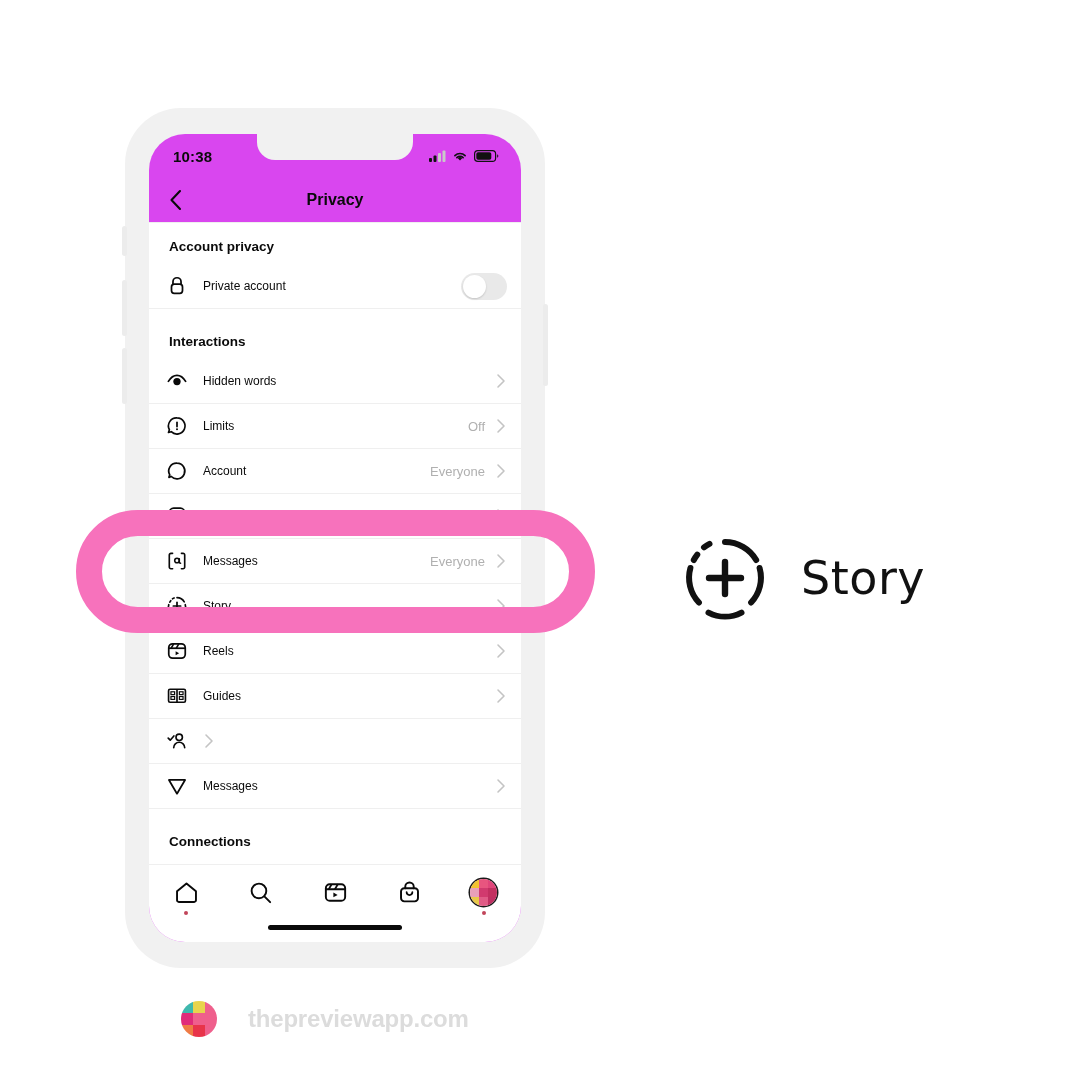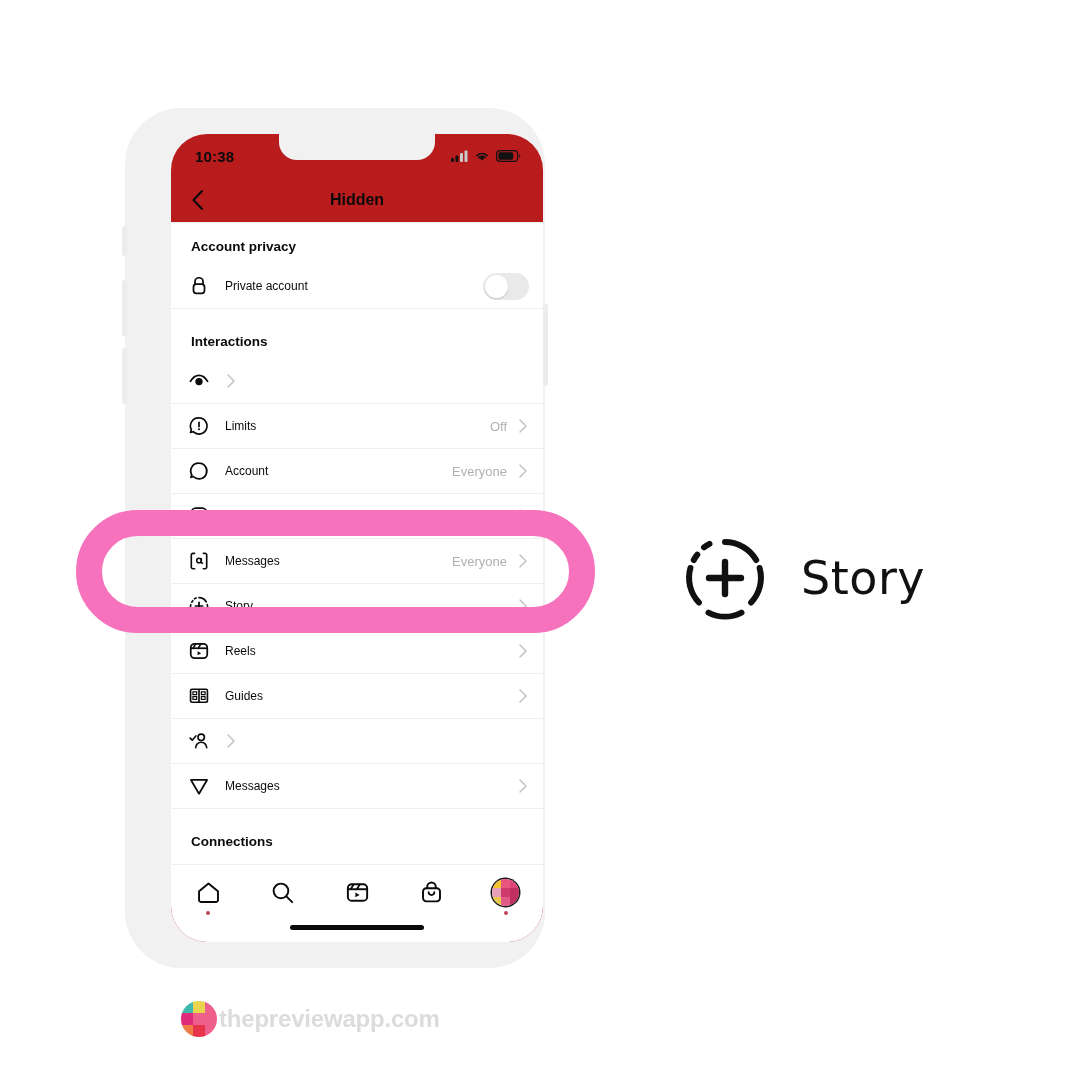--- a/index.html
+++ b/index.html
@@ -24,24 +24,23 @@
   .phone-btn{position:absolute;background:#ececec;border-radius:3px;}
   .btn-mute{left:-3px;top:118px;width:5px;height:30px;}
   .btn-volup{left:-3px;top:172px;width:5px;height:56px;}
   .btn-voldn{left:-3px;top:240px;width:5px;height:56px;}
   .btn-power{right:-3px;top:196px;width:5px;height:82px;}
 
   .screen{
     position:absolute;
     left:24px;top:26px;
     width:372px;height:808px;
-    background:#b91c1c;
+    background:#d946ef;
     border-radius:36px;
     overflow:hidden;
-    margin-left:22px;
   }
   .notch{
     position:absolute;
     left:50%;transform:translateX(-50%);
     top:0;width:156px;height:26px;
     background:#f1f1f1;
     border-bottom-left-radius:18px;
     border-bottom-right-radius:18px;
     z-index:30;
   }
@@ -170,21 +169,21 @@
   }
   .annot-label{
     font-size:46px;color:#111;letter-spacing:.5px;
     font-family:"DejaVu Sans", sans-serif;
   }
 
   
   .watermark{
     position:absolute;
     left:181px;top:1001px;
-    display:flex;align-items:center;gap:2px;
+    display:flex;align-items:center;gap:31px;
   }
   .wm-logo{
     width:36px;height:36px;border-radius:50%;
     overflow:hidden;
     display:grid;
     grid-template-columns:1fr 1fr 1fr;
     grid-template-rows:1fr 1fr 1fr;
   }
   .wm-text{
     font-size:24px;font-weight:bold;color:#dcdcdc;letter-spacing:-.2px;
@@ -234,21 +233,21 @@
       </div>
 
       <div class="navbar">
         <div class="back-btn">
           <span>
             <svg width="16" height="22" viewBox="0 0 16 22">
               <path d="M12 2 L3.5 11 L12 20" stroke="#0a0a0a" stroke-width="2.1" fill="none" stroke-linecap="round" stroke-linejoin="round"></path>
             </svg>
           </span>
         </div>
-        <div class="nav-title">Hidden</div>
+        <div class="nav-title">Privacy</div>
       </div>
 
       <div class="list" id="settings-list">
           <div class="section-head">Account privacy</div>
           <div class="row">
             <span class="ico">
               <svg width="22" height="22" viewBox="0 0 24 24">
                 <path d="M7.6 10.2V7.4a4.4 4.4 0 0 1 8.8 0v2.8" stroke="#0a0a0a" stroke-width="1.9" fill="none" stroke-linecap="round"></path>
                 <rect x="6" y="10" width="12" height="10" rx="3" stroke="#0a0a0a" stroke-width="1.9" fill="none"></rect>
               </svg>
@@ -260,20 +259,21 @@
           </div>
           <div class="sep-gap"></div>
           <div class="section-head">Interactions</div>
           <div class="row">
             <span class="ico">
               <svg width="22" height="22" viewBox="0 0 24 24">
                 <path d="M2.6 12.4c2.6-4.4 5.9-6.6 9.4-6.6s6.8 2.2 9.4 6.6" stroke="#0a0a0a" stroke-width="1.9" fill="none" stroke-linecap="round"></path>
                 <circle cx="12" cy="12.6" r="4" fill="#0a0a0a"></circle>
               </svg>
             </span>
+            <span class="label">Hidden words</span>
             <span class="chev">
               <svg width="12" height="16" viewBox="0 0 12 16">
                 <path d="M3 2 L9 8 L3 14" stroke="#c4c4c4" stroke-width="1.6" fill="none" stroke-linecap="round" stroke-linejoin="round"></path>
               </svg>
             </span>
           </div>
           <div class="divider"></div>
           <div class="row">
             <span class="ico">
               <svg width="22" height="22" viewBox="0 0 24 24">

